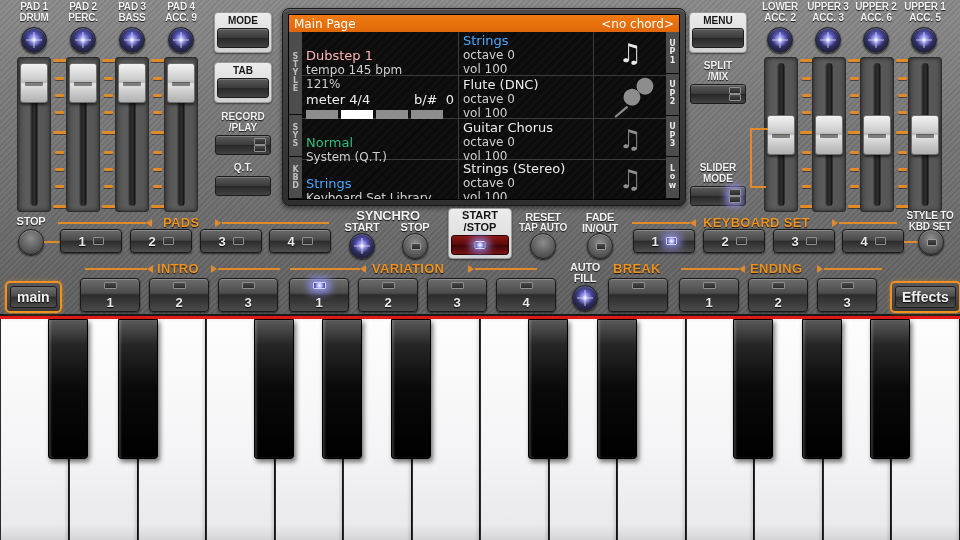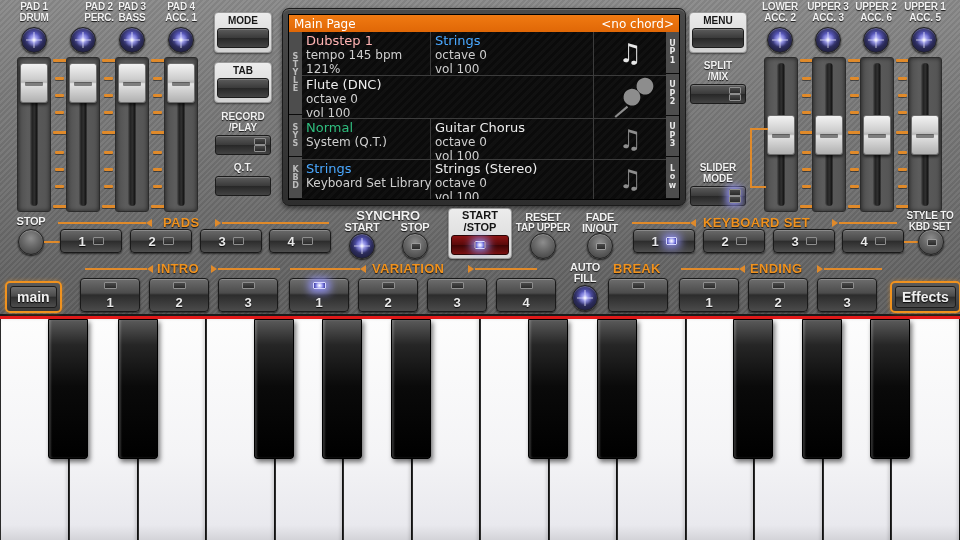--- a/index.html
+++ b/index.html
@@ -148,21 +148,21 @@
   #scrbody{ flex:1; display:flex; min-height:0; }
   #leftrail{ width:13px; background:#101010; display:flex; flex-direction:column; }
   #leftrail div{
     display:flex;flex-direction:column;align-items:center;justify-content:center;
     color:#bdbdbd;font-size:8px;line-height:8px;font-weight:bold;
     background:#4d4d4d; border-bottom:1px solid #0b0b0b;
   }
   #rows{ flex:1; display:flex; flex-direction:column; min-width:0;}
   .row{ flex:1; display:flex; border-bottom:1px solid #3c3c3c; min-height:0;}
   .row:last-child{border-bottom:none;}
-  .cellA{ width:129px; border-right:1px solid #3c3c3c; padding:1px 4px; position:relative;}
+  .cellA{ width:157px; border-right:1px solid #3c3c3c; padding:16px 4px; position:relative;}
   .cellB{ flex:1; border-right:1px solid #3c3c3c; padding:1px 4px;}
   .cellC{ width:72px; display:flex; align-items:center; justify-content:center;}
   .l1{ font-size:13px; line-height:15px; white-space:nowrap; }
   .l2{ font-size:12px; line-height:14px; color:#cfcfcf; display:flex; justify-content:space-between; white-space:nowrap;flex-direction:column;}
   .pink{ color:#ffb3b3; } .cyan{ color:#4aa8ff; } .green{ color:#2fbd7e; }
   .white{ color:#ededed; }
   #rightrail{ width:13px; background:#4d4d4d; display:flex; flex-direction:column;}
   #rightrail div{
     flex:1; display:flex; flex-direction:column; align-items:center; justify-content:center;
     color:#e8e8e8; font-size:8px;line-height:8.5px;font-weight:bold;
@@ -256,35 +256,35 @@
 
 <div id="panel">
 
   <div>
     <div style="position:absolute;left:8px;top:2px;width:52px" class="lbl">
       <div>PAD 1</div>
         <div>DRUM</div>
     </div>
     <div class="knob" style="position:absolute;left:21px;top:27px"></div>
 
-    <div style="position:absolute;left:73px;top:2px;width:52px" class="lbl">
+    <div style="position:absolute;left:57px;top:2px;width:52px" class="lbl">
       <div>PAD 2</div>
         <div>PERC.</div>
     </div>
     <div class="knob" style="position:absolute;left:70px;top:27px"></div>
 
     <div style="position:absolute;left:106px;top:2px;width:52px" class="lbl">
       <div>PAD 3</div>
         <div>BASS</div>
     </div>
     <div class="knob" style="position:absolute;left:119px;top:27px"></div>
 
     <div style="position:absolute;left:155px;top:2px;width:52px" class="lbl">
       <div>PAD 4</div>
-        <div>ACC. 1</div>
+        <div>ACC. 9</div>
     </div>
     <div class="knob" style="position:absolute;left:168px;top:27px"></div>
   </div>
 
   <div>
     <div style="position:absolute;left:753px;top:2px;width:54px" class="lbl">
       <div>LOWER</div>
         <div>ACC. 2</div>
     </div>
     <div class="knob" style="position:absolute;left:767px;top:27px"></div>
@@ -482,20 +482,35 @@
                 <span>octave  0</span>
                 <span>vol 100</span>
               </div>
             </div>
             <div class="cellC">
               <span class="noteicon">♫</span>
             </div>
           </div>
 
           <div class="row" style="flex:1.08">
+            <div class="cellA">
+              <div class="l1 white" style="display:flex;justify-content:space-between">
+                <span>meter 4/4</span>
+                <span>
+                  <span>b/#</span>
+                  &nbsp;<span>0</span>
+                </span>
+              </div>
+              <div class="segbar">
+                <span></span>
+                  <span class="act"></span>
+                <span></span>
+                  <span></span>
+              </div>
+            </div>
             <div class="cellB">
               <div class="l1 white">Flute (DNC)</div>
               <div class="l2">
                 <span>octave  0</span>
                 <span>vol 100</span>
               </div>
             </div>
             <div class="cellC">
               <span class="noteicon dim" style="transform:rotate(-40deg);display:inline-block;font-size:22px;letter-spacing:-2px">⚊●●</span>
             </div>
@@ -622,21 +637,21 @@
   <div style="position:absolute;left:448px;top:208px;width:64px;background:linear-gradient(180deg,#ececec,#d6d6d6);border:1px solid #9a9a9a;border-radius:4px;padding:1px 2px 3px;text-align:center;box-shadow:0 1px 2px rgba(0,0,0,.5)">
     <div style="color:#141414;font-weight:bold;font-size:11px;line-height:11.5px">START</div>
     <div style="color:#141414;font-weight:bold;font-size:11px;line-height:11.5px">/STOP</div>
     <div style="margin:2px auto 0;width:58px;height:20px;border-radius:3px;background:linear-gradient(180deg,#8e1414,#5a0a0a 48%,#3d0505 52%,#7a1111);border:1px solid #2a0505;position:relative">
       <span class="tled on" style="position:absolute;left:50%;top:50%;transform:translate(-50%,-50%)"></span>
     </div>
   </div>
 
   <div class="lbl" style="position:absolute;left:515px;top:212px;width:56px;font-size:11px">
     <div>RESET</div>
-      <div style="font-size:10px">TAP UPPER</div>
+      <div style="font-size:10px">TAP AUTO</div>
   </div>
   <div class="knob dark" style="position:absolute;left:530px;top:233px"></div>
 
   <div class="lbl" style="position:absolute;left:572px;top:212px;width:56px;font-size:11px">
     <div>FADE</div>
       <div>IN/OUT</div>
   </div>
   <div class="knob dark" style="position:absolute;left:587px;top:233px">
     <span style="position:absolute;left:8px;top:9px;width:10px;height:7px;border:1px solid #9a9a9a;border-radius:1px;background:linear-gradient(180deg,#4a4a4a,#2a2a2a)"></span>
   </div>

